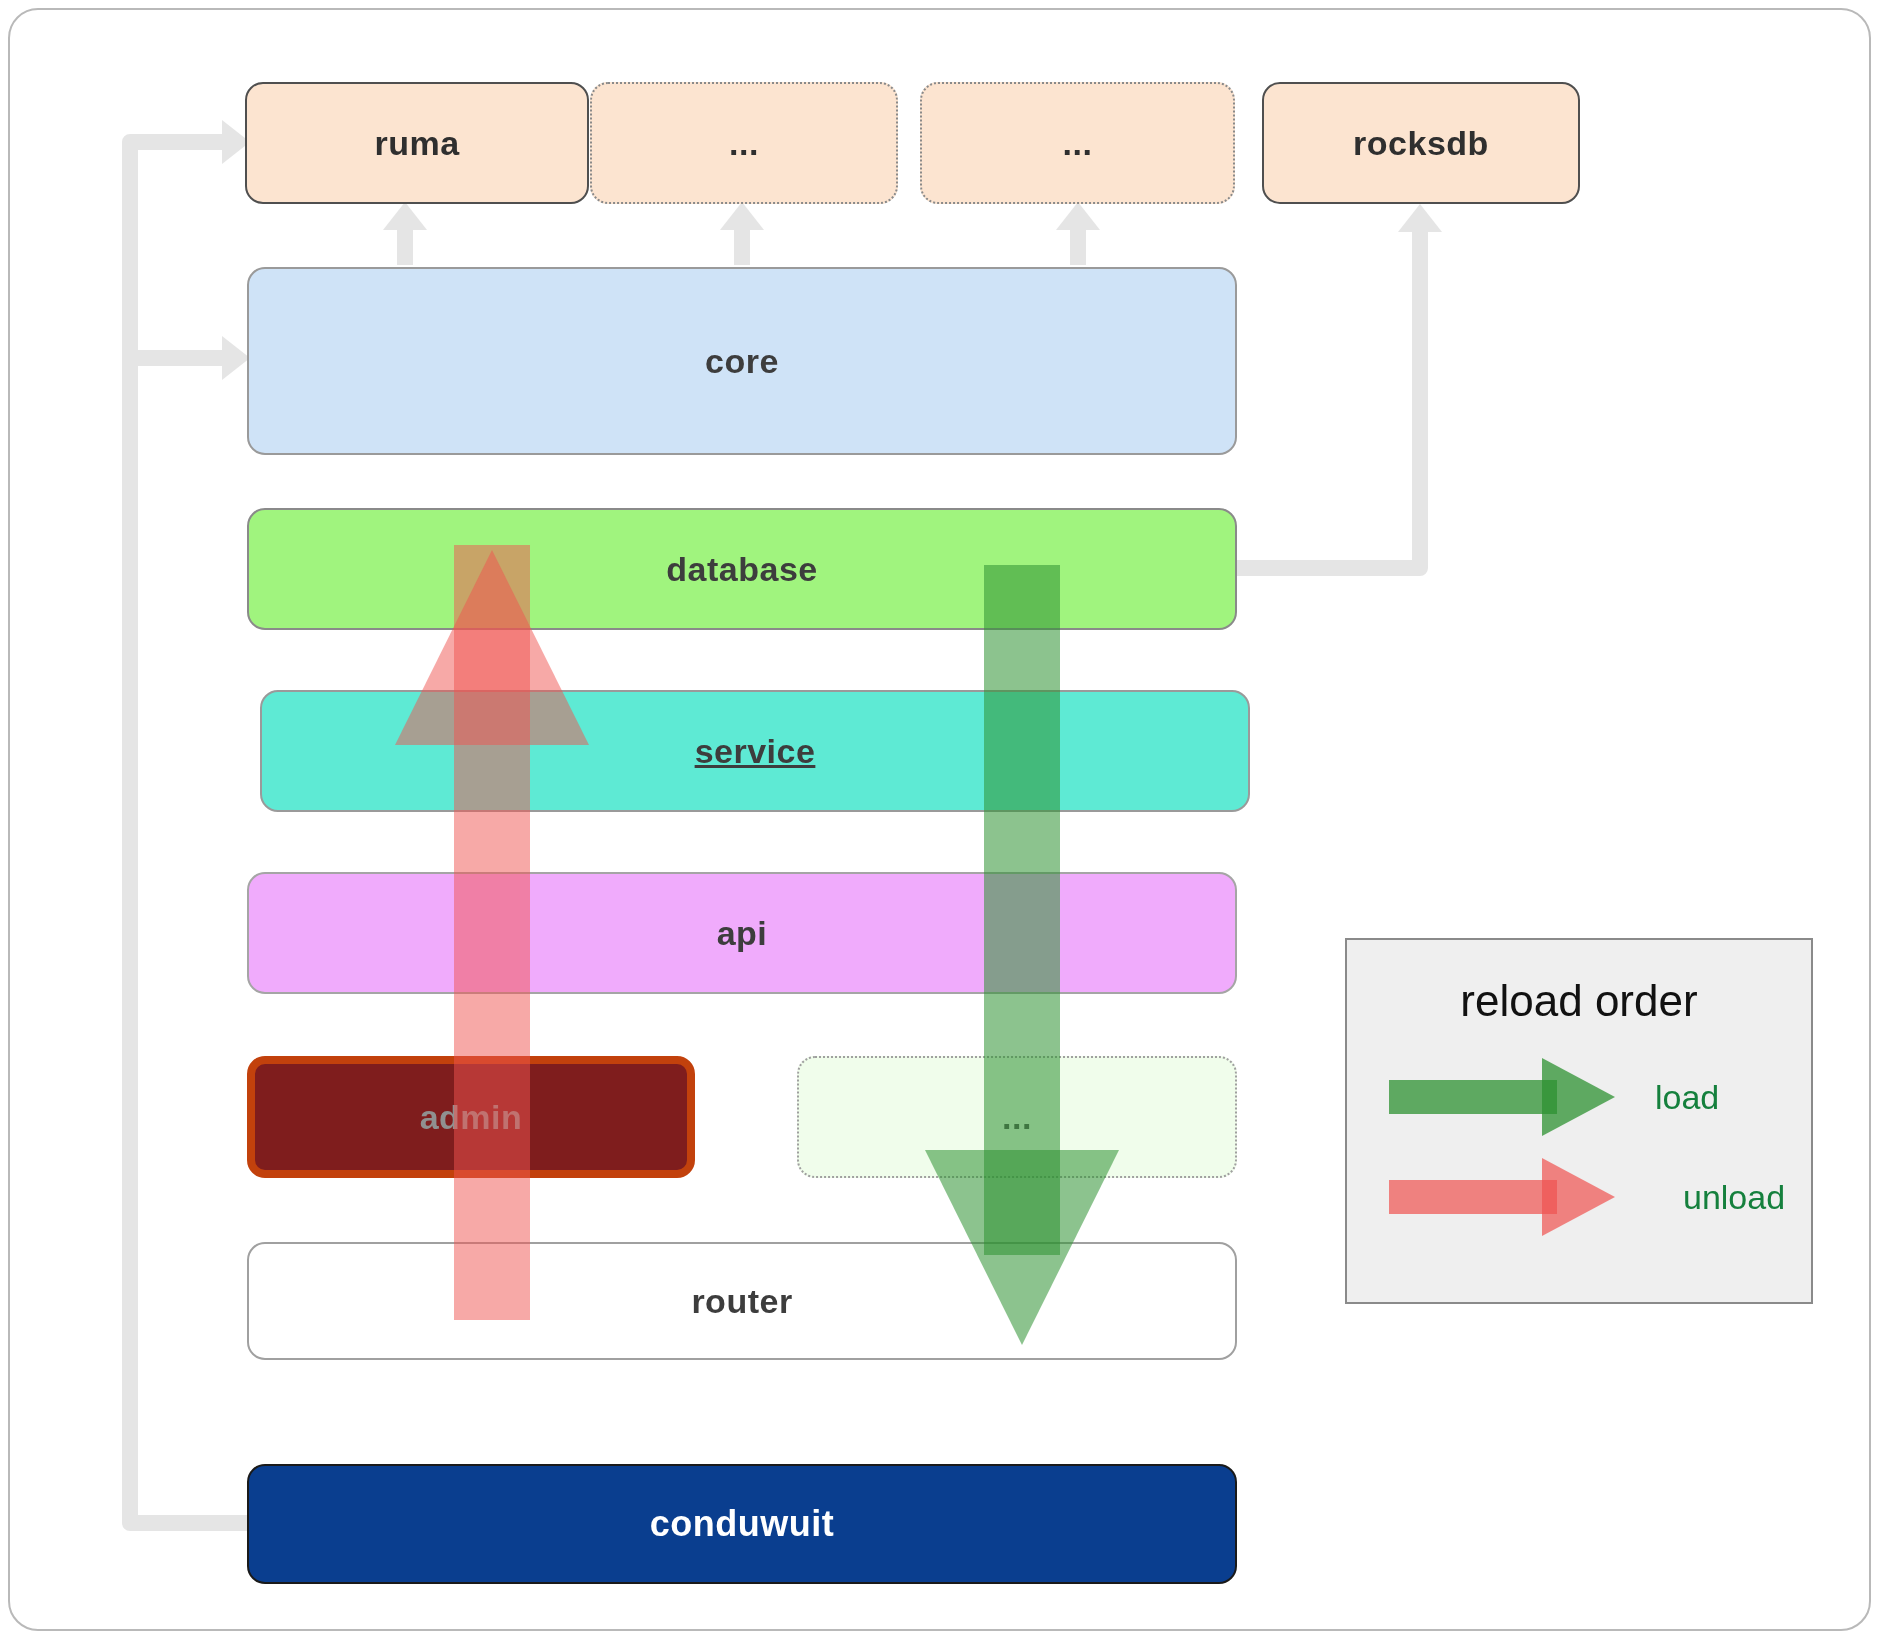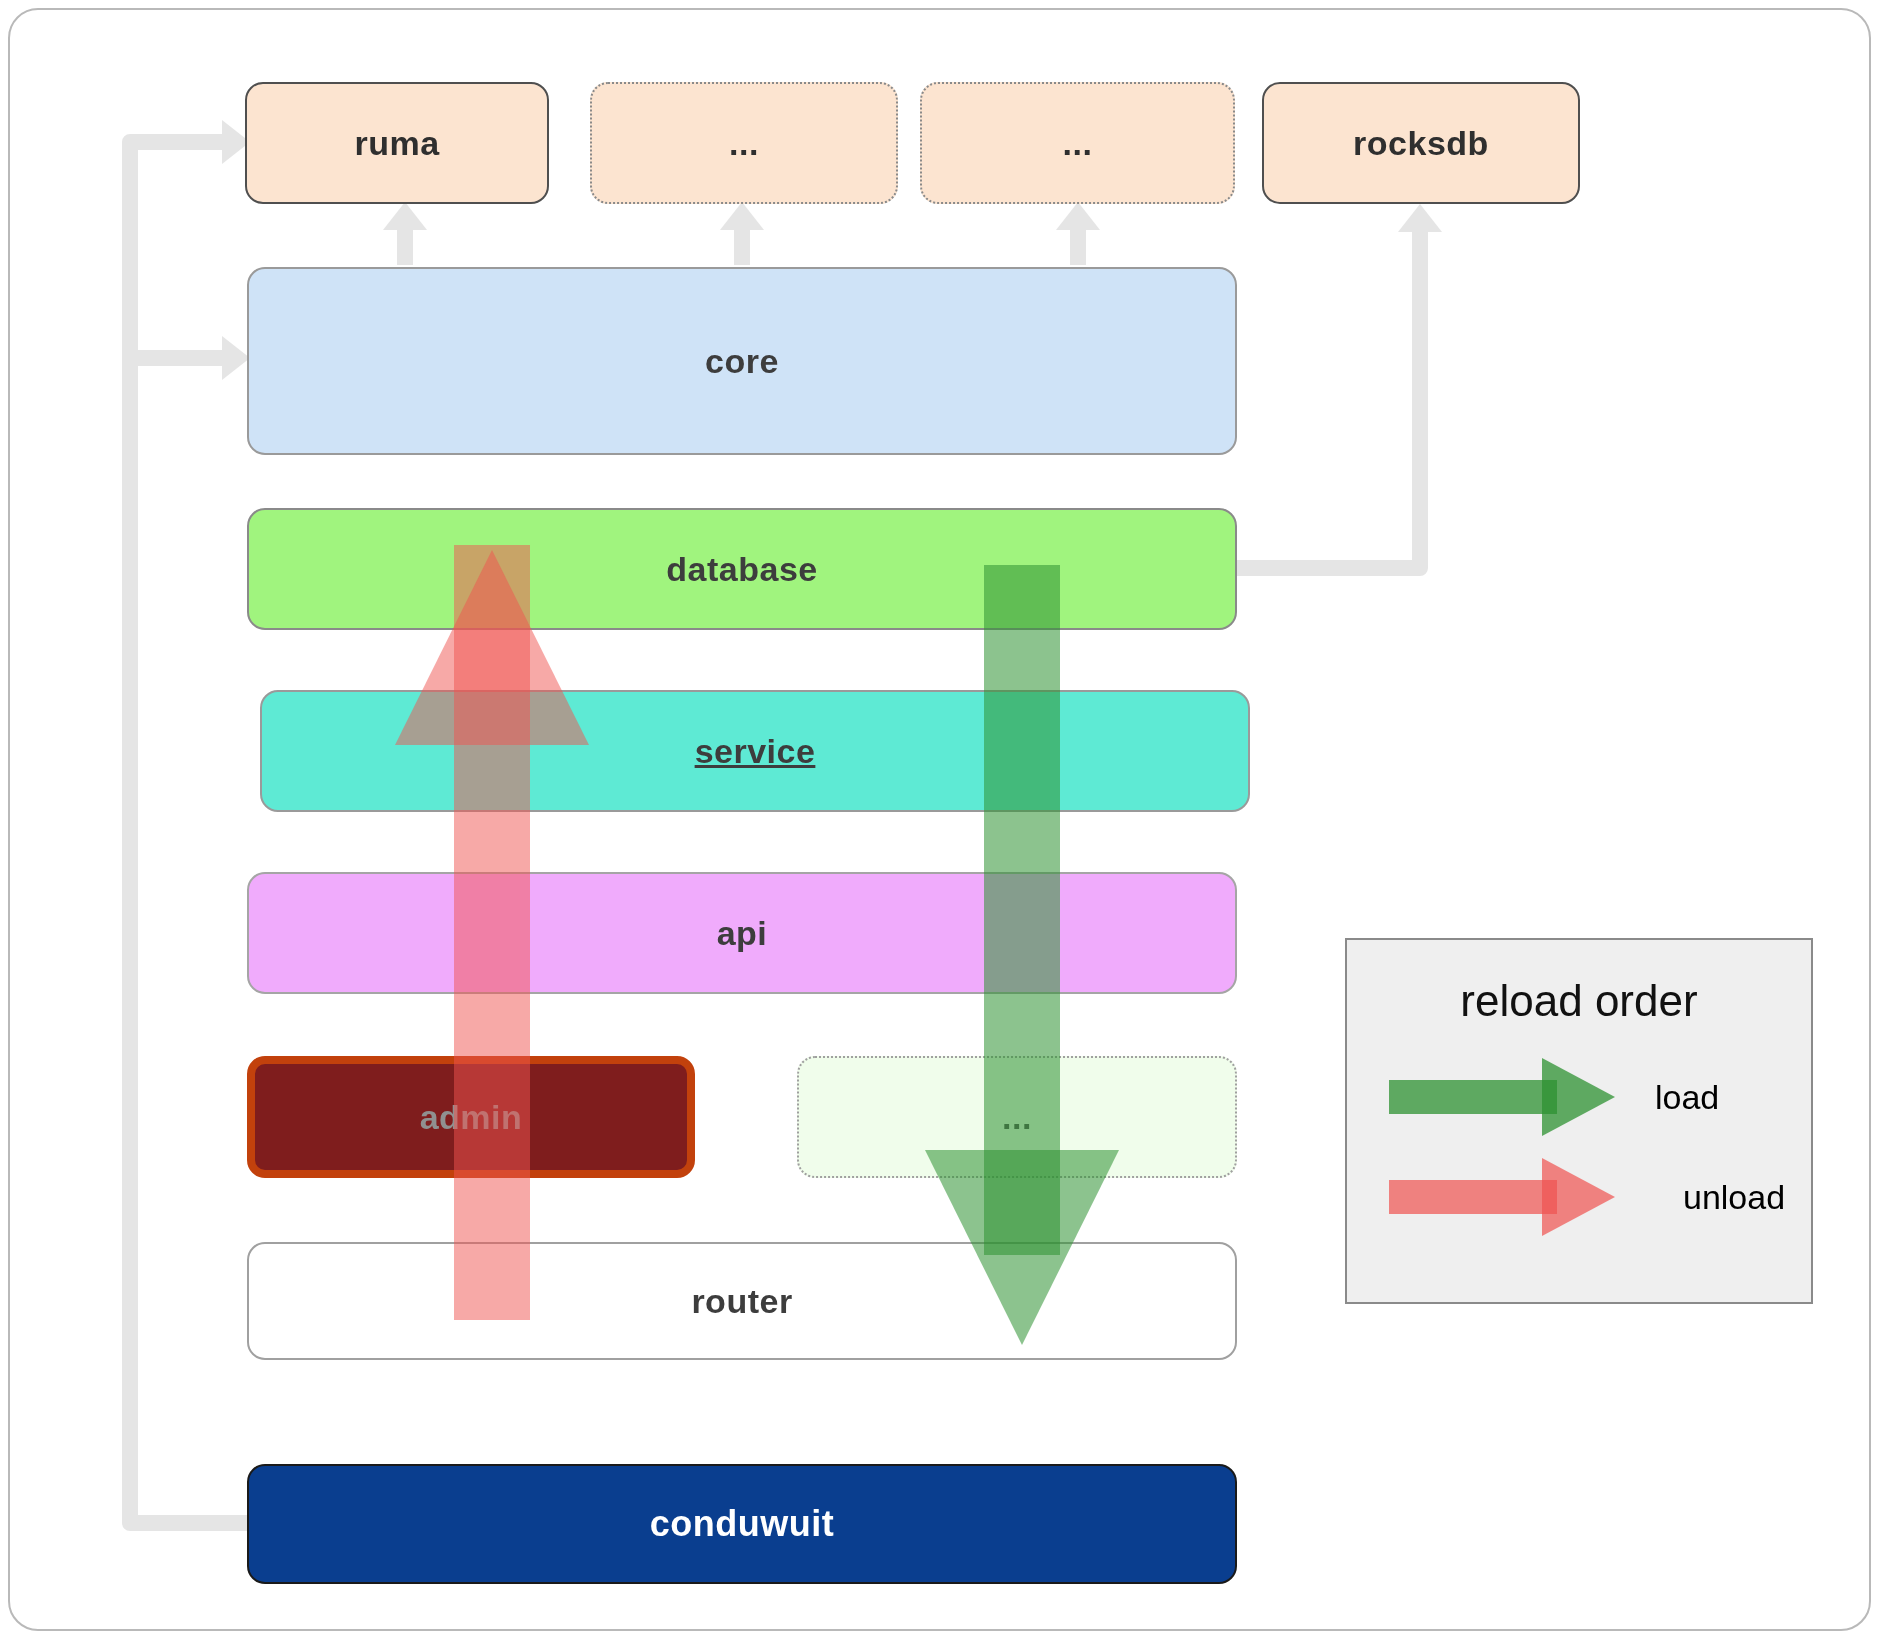--- a/index.html
+++ b/index.html
@@ -15,21 +15,21 @@
   .connectors{z-index:1;}
   .flows{z-index:3;}
   .box{
     position:absolute;box-sizing:border-box;z-index:2;
     display:flex;align-items:center;justify-content:center;
     border-radius:18px;font-size:34px;font-weight:600;color:#3d3d3d;
     letter-spacing:.5px;
   }
   .box span{pointer-events:none;}
   
-  .b-ruma   {left:245px; top:82px; width:304px; height:122px; background:#fce4d0; border:2px solid #4f4f4f; font-weight:700; color:#2f2f2f;}
+  .b-ruma   {left:245px; top:82px; width:344px; height:122px; background:#fce4d0; border:2px solid #4f4f4f; font-weight:700; color:#2f2f2f;}
   .b-ext1   {left:590px; top:82px; width:308px; height:122px; background:#fce4d0; border:2px dotted #8a8a8a; font-weight:700; color:#2f2f2f;}
   .b-ext2   {left:920px; top:82px; width:315px; height:122px; background:#fce4d0; border:2px dotted #8a8a8a; font-weight:700; color:#2f2f2f;}
   .b-rocksdb{left:1262px;top:82px; width:318px; height:122px; background:#fce4d0; border:2px solid #4f4f4f; font-weight:700; color:#2f2f2f;}
   
   .b-core    {left:247px;top:267px; width:990px;height:188px; background:#cfe3f7; border:2px solid #9a9a9a;}
   .b-database{left:247px;top:508px; width:990px;height:122px; background:#a0f47e; border:2px solid #8a8a8a;}
   .b-service {left:260px;top:690px; width:990px;height:122px; background:#5eead4; border:2px solid #9a9a9a;text-decoration:underline;}
   .b-api     {left:247px;top:872px; width:990px;height:122px; background:#f0abfc; border:2px solid #a5a5a5;}
   .b-admin   {left:247px;top:1056px;width:448px;height:122px; background:#7f1d1d; border:8px solid #c2410c; color:#909090;}
   .b-ext3    {left:797px;top:1056px;width:440px;height:122px; background:#f0fdeb; border:2px dotted #a0a0a0; color:#555555;}
@@ -41,21 +41,21 @@
     background:#efefef;border:2px solid #8a8a8a;box-sizing:border-box;z-index:4;
   }
   .legend-title{
     position:absolute;left:0;top:36px;width:100%;text-align:center;
     font-size:44px;font-weight:500;color:#111111;
   }
   .legend-row{position:absolute;left:40px;height:90px;display:flex;align-items:center;}
   .legend-row.load  {top:112px;}
   .legend-row.unload{top:212px;gap:28px;}
   .legend-arrow{width:230px;height:90px;}
-  .legend-label{margin-left:38px;font-size:34px;color:#000000;}
+  .legend-label{margin-left:38px;font-size:34px;color:#15803d;}
 </style>
 </head>
 <body>
 
 <div class="canvas">
   <div class="frame"></div>
 
   <svg class="layer connectors">
     <g stroke="#e5e5e5" stroke-width="16" fill="none" stroke-linejoin="round" stroke-linecap="butt">
       <path d="M 247 1523 L 130 1523 L 130 142 L 222 142"></path>

